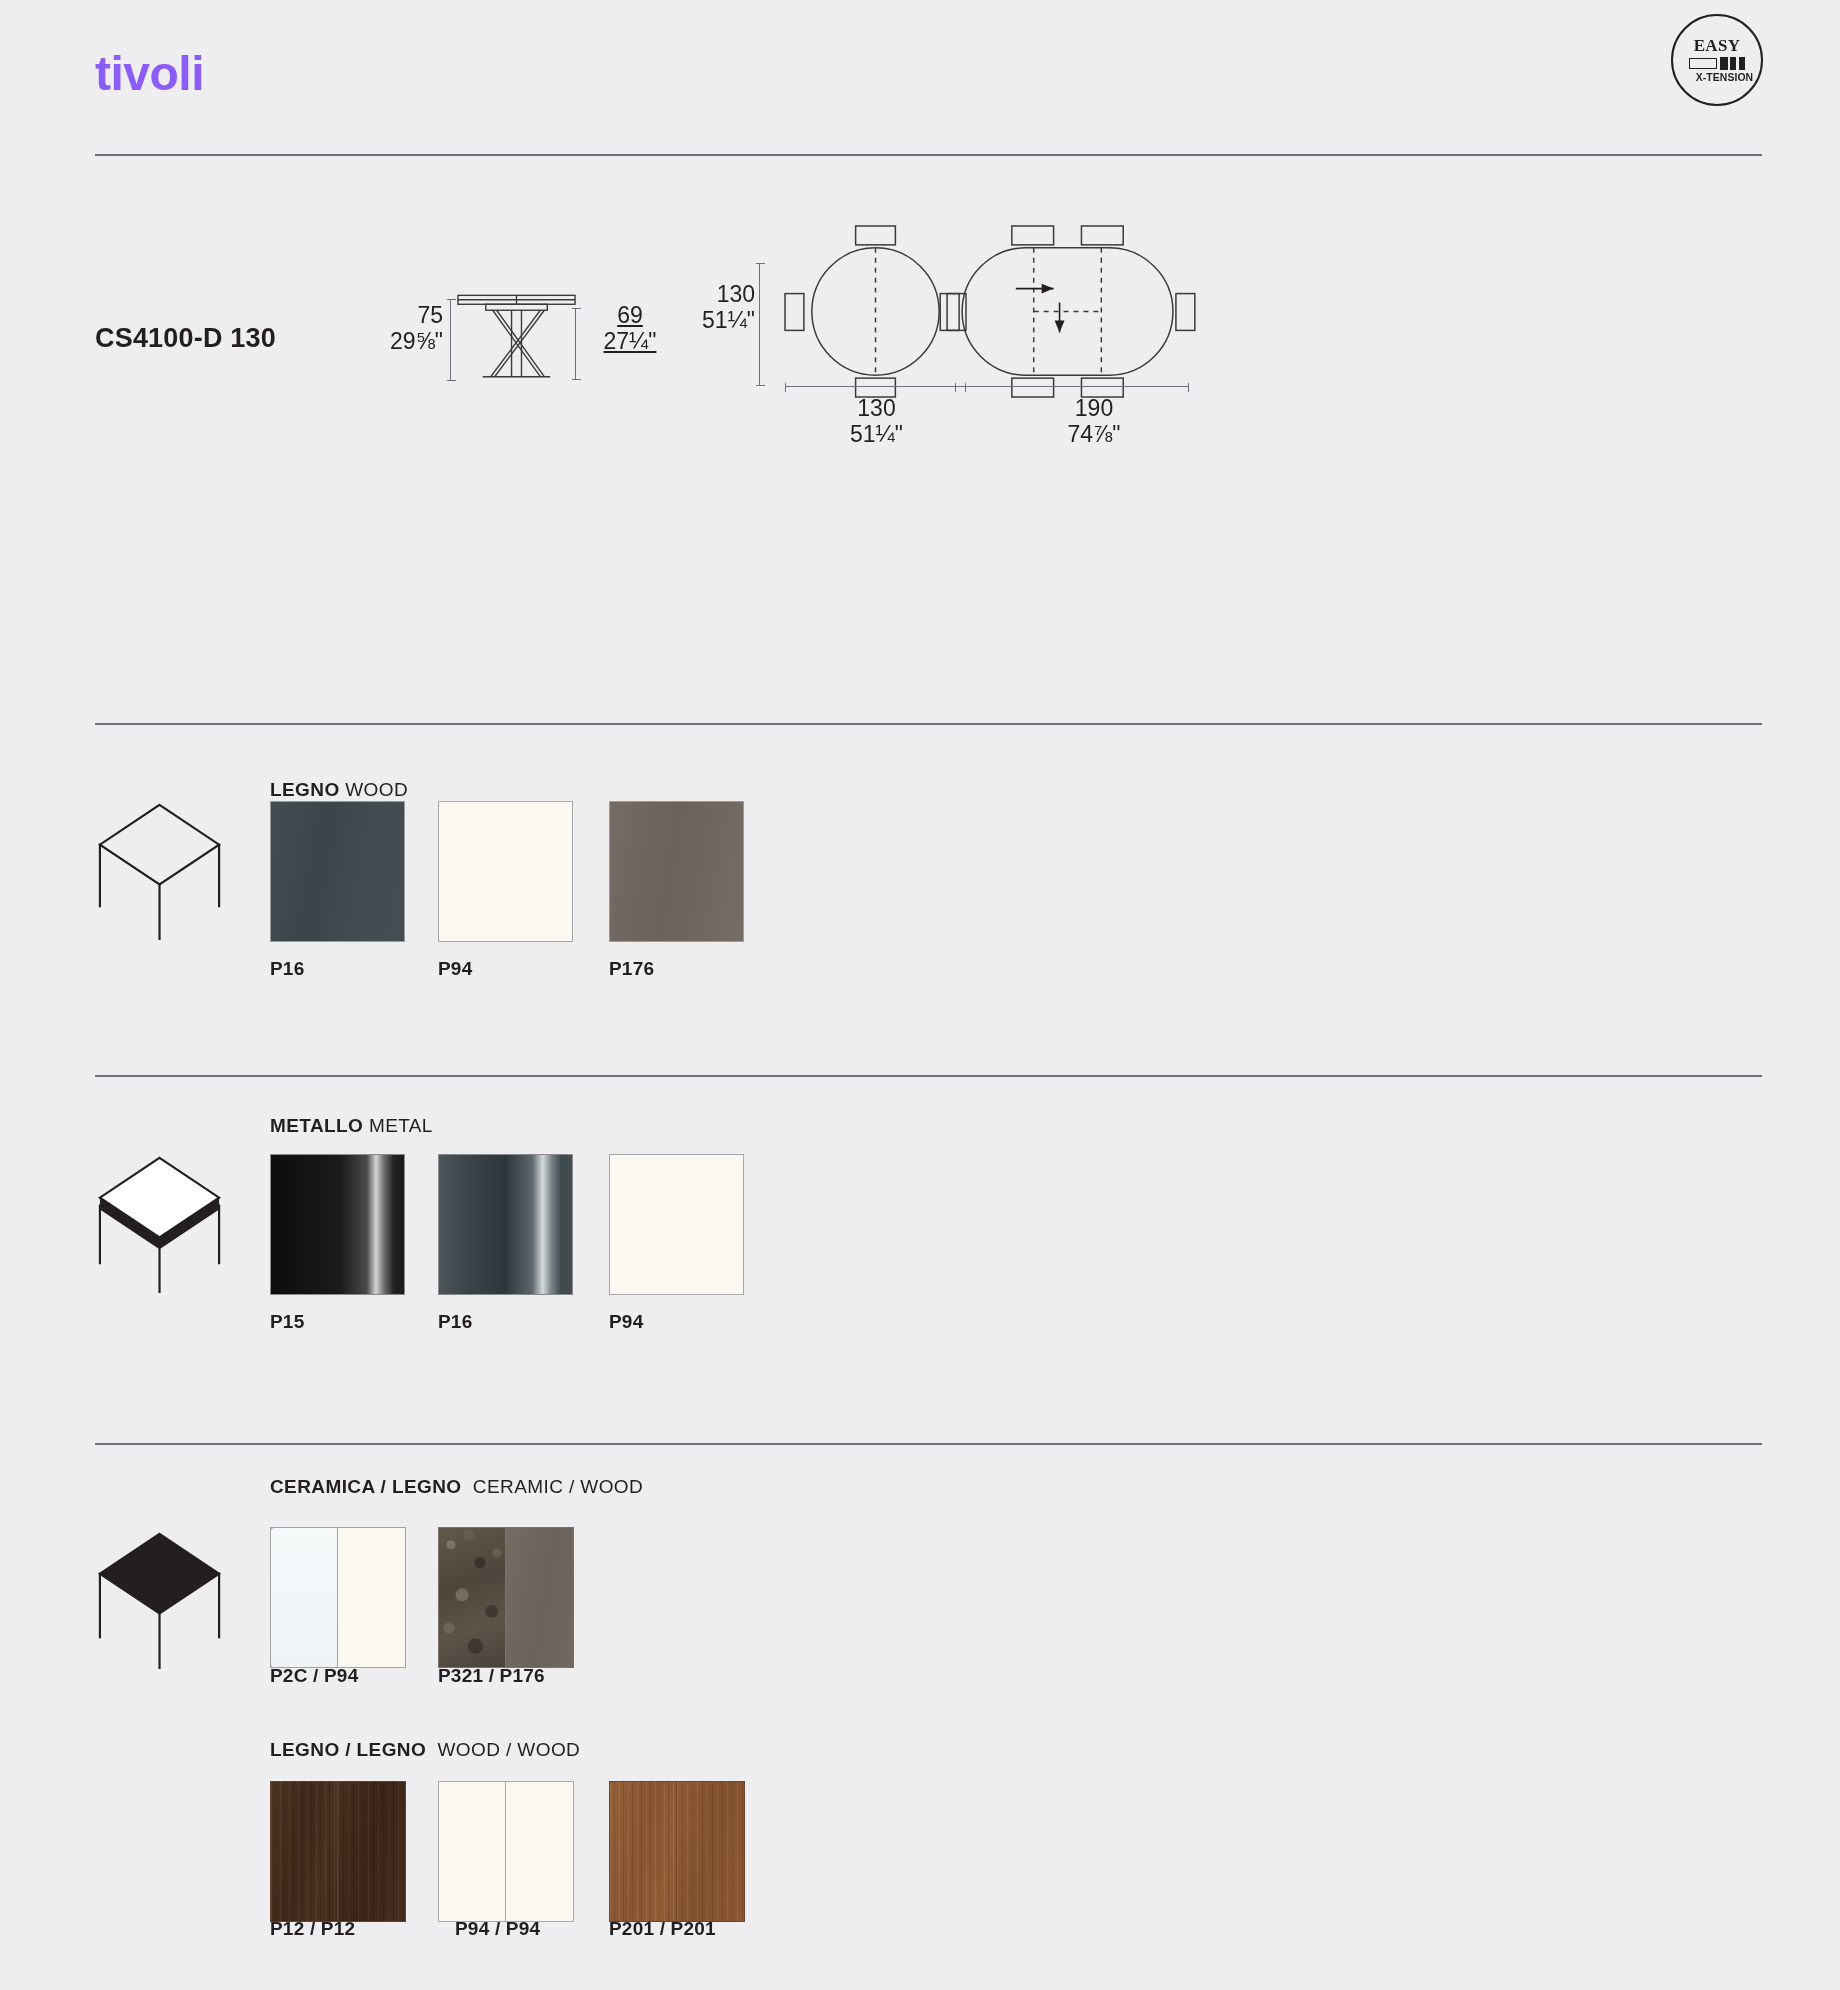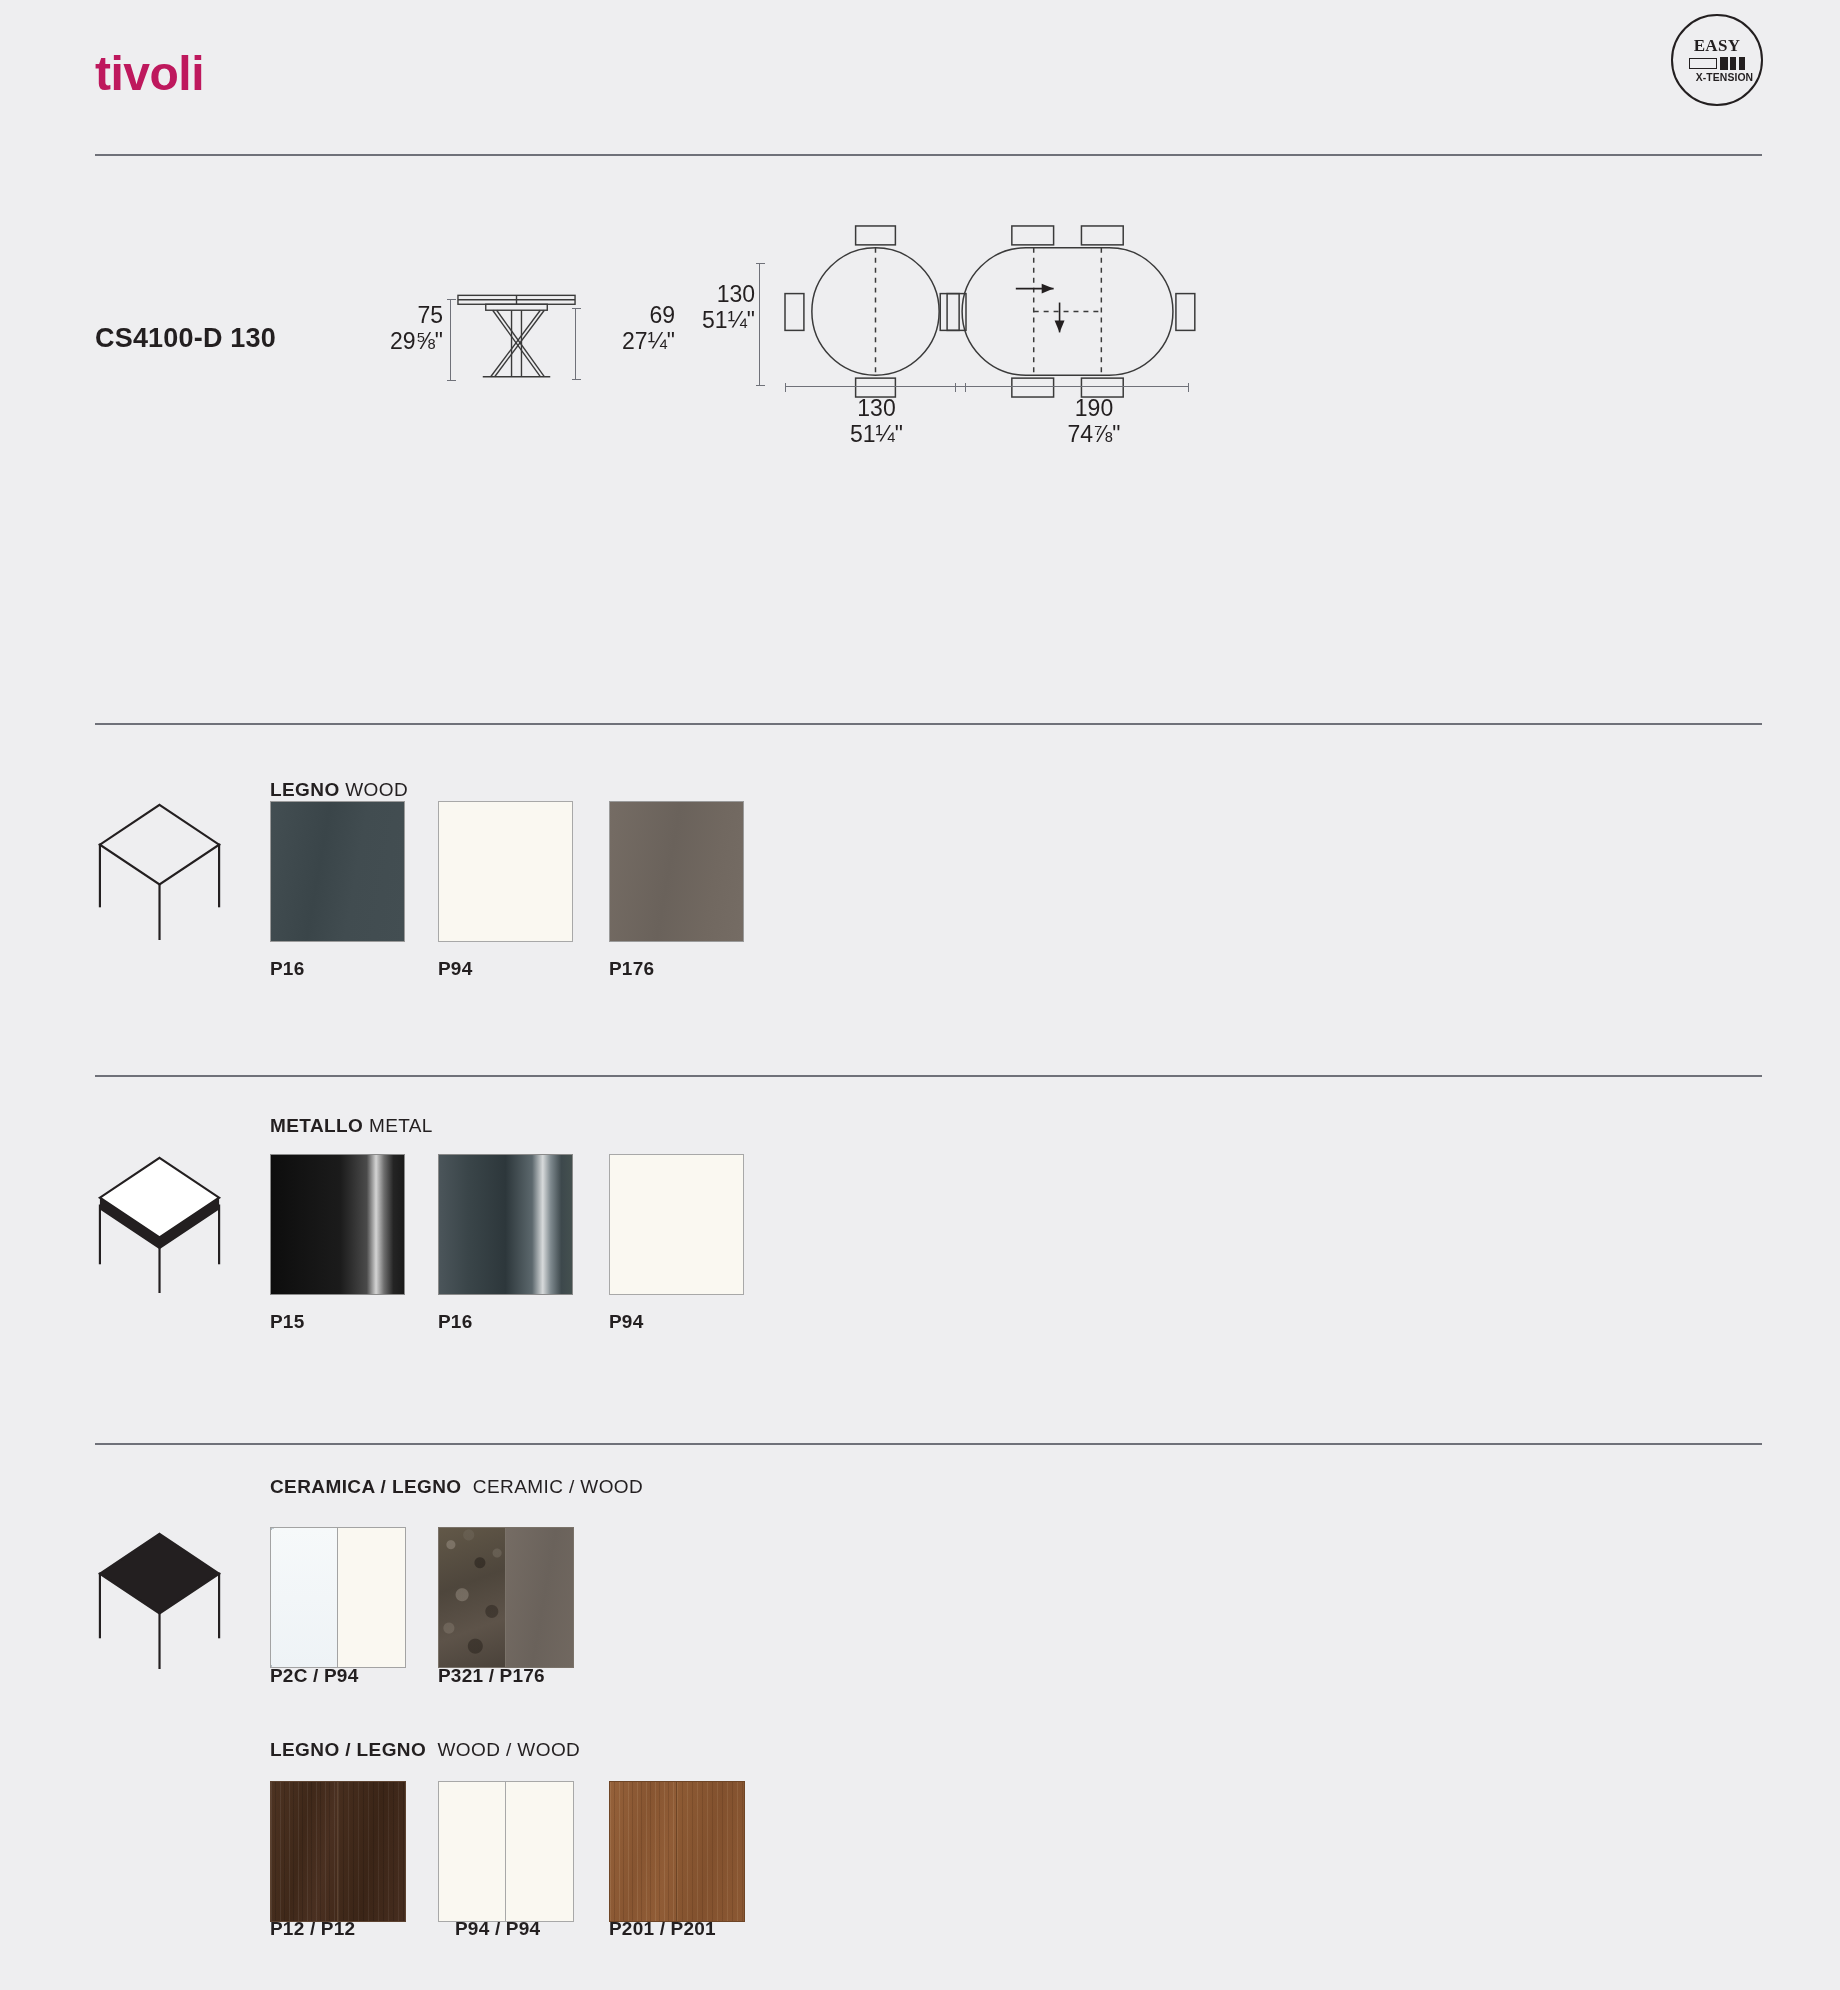--- a/index.html
+++ b/index.html
@@ -10,21 +10,21 @@
     color:#231f20;
     position:relative;
     overflow:hidden;
   }
   .page{position:absolute;inset:0;}
 
   
   .brand{
     position:absolute;left:95px;top:50px;
     font-size:48px;font-weight:700;letter-spacing:-0.5px;
-    color:#be185d;line-height:1;
+    color:#8b5cf6;line-height:1;
   }
   .badge{
     position:absolute;right:78px;top:14px;
     width:92px;height:92px;border-radius:50%;
     border:2.5px solid #231f20;
     display:flex;flex-direction:column;align-items:center;justify-content:center;
     box-sizing:border-box;
   }
   .badge .b-easy{font-size:17px;font-weight:700;letter-spacing:0.3px;line-height:1;font-family:Liberation Serif, serif;}
   .badge .b-bars{display:flex;align-items:center;gap:2.5px;margin:3px 0 3px 0;}
@@ -44,21 +44,21 @@
 
   
   .code{
     position:absolute;left:95px;top:323px;
     font-size:27px;font-weight:700;letter-spacing:0.2px;
   }
   .dimtxt{font-size:23px;line-height:1.12;color:#231f20;white-space:nowrap;}
   .dimtxt .ln2{display:block;}
 
   #dim-left{position:absolute;left:381px;top:303px;text-align:right;width:62px;}
-  #dim-right{position:absolute;left:585px;top:303px;text-align:right;width:90px;}
+  #dim-right{position:absolute;left:585px;top:303px;text-align:center;width:90px;text-decoration:underline;}
   #dim-height-left{position:absolute;left:687px;top:282px;text-align:right;width:68px;}
 
   .vbar{position:absolute;width:9px;border-left:1.6px solid #6f7179;box-sizing:border-box;}
   .vbar::before,.vbar::after{content:"";position:absolute;left:-4px;width:9px;border-top:1.6px solid #6f7179;}
   .vbar::before{top:0;}
   .vbar::after{bottom:0;}
 
   .hbar{position:absolute;height:9px;border-top:1.6px solid #6f7179;box-sizing:border-box;}
   .hbar::before,.hbar::after{content:"";position:absolute;top:-4px;height:9px;border-left:1.6px solid #6f7179;}
   .hbar::before{left:0;}

